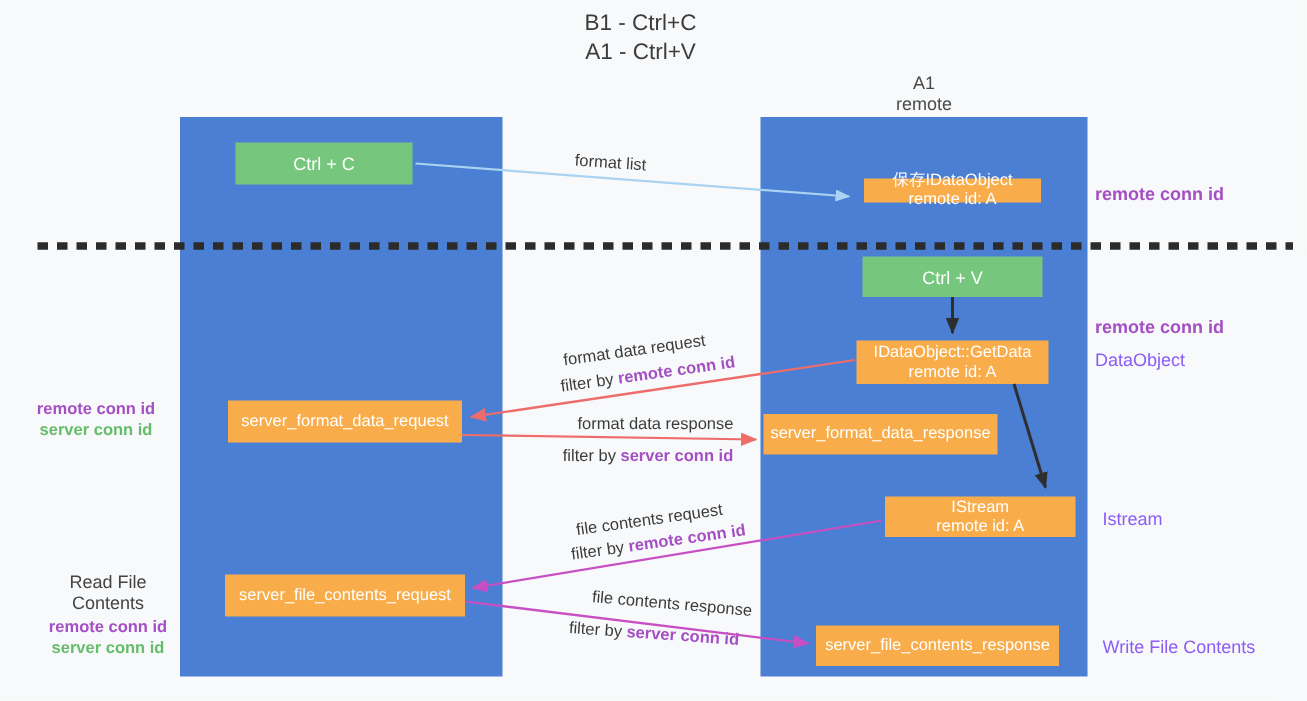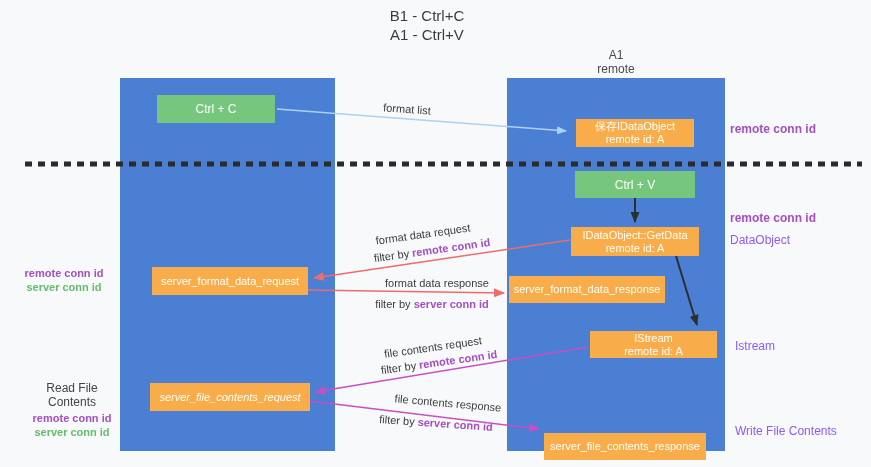--- a/index.html
+++ b/index.html
@@ -16,28 +16,28 @@
   #header-b1 { left:157px; }
   #header-a1 { left:546px; }
   .col { position:absolute; top:78px; height:373px; background:var(--col-blue,#4a7fd4); }
   #col-b1 { left:120px; width:215px; }
   #col-a1 { left:507px; width:218px; }
   .node { position:absolute; display:flex; flex-direction:column; align-items:center;
     justify-content:center; text-align:center; color:#fff; box-sizing:border-box; }
   .green  { background:var(--green-box,#76c77d); font-size:12px; }
   .orange { background:var(--orange-box,#f9ad4a); font-size:11px; line-height:13px; }
   #node-ctrl-c   { left:157px; top:95px;  width:118px; height:28px; }
-  #node-save-obj { left:576px; top:119px; width:118px; height:28px; }
+  #node-save-obj { left:576px; top:119px; width:118px; height:16px; }
   #node-ctrl-v   { left:575px; top:171px; width:120px; height:27px; }
   #node-getdata  { left:571px; top:227px; width:128px; height:29px; }
   #node-fmt-req  { left:152px; top:267px; width:156px; height:28px; }
   #node-fmt-resp { left:509px; top:276px; width:156px; height:27px; }
   #node-istream  { left:590px; top:331px; width:127px; height:27px; }
-  #node-file-req { left:150px; top:383px; width:160px; height:28px;font-style:italic; }
-  #node-file-resp{ left:544px; top:417px; width:162px; height:27px;margin-top:16px; }
+  #node-file-req { left:150px; top:383px; width:160px; height:28px; }
+  #node-file-resp{ left:544px; top:417px; width:162px; height:27px; }
   .elabel { position:absolute; font-size:11px; color:var(--text-dark,#3f3f3f);
     white-space:nowrap; transform:translate(-50%,-50%); }
   .purple-b { color:var(--text-purple,#a44fc3); font-weight:bold; }
   .green-b  { color:var(--text-green,#64bd6a); font-weight:bold; }
   .filter-part { margin-right:3px; }
   #lbl-format-list  { left:407px; top:109px; transform:translate(-50%,-50%) rotate(4deg); }
   #lbl-fdr          { left:423px; top:234px; transform:translate(-50%,-50%) rotate(-8deg); }
   #lbl-fbr1         { left:432px; top:250px; transform:translate(-50%,-50%) rotate(-8deg); }
   #lbl-fdresp       { left:437px; top:283px; }
   #lbl-fbs1         { left:432px; top:304px; }

